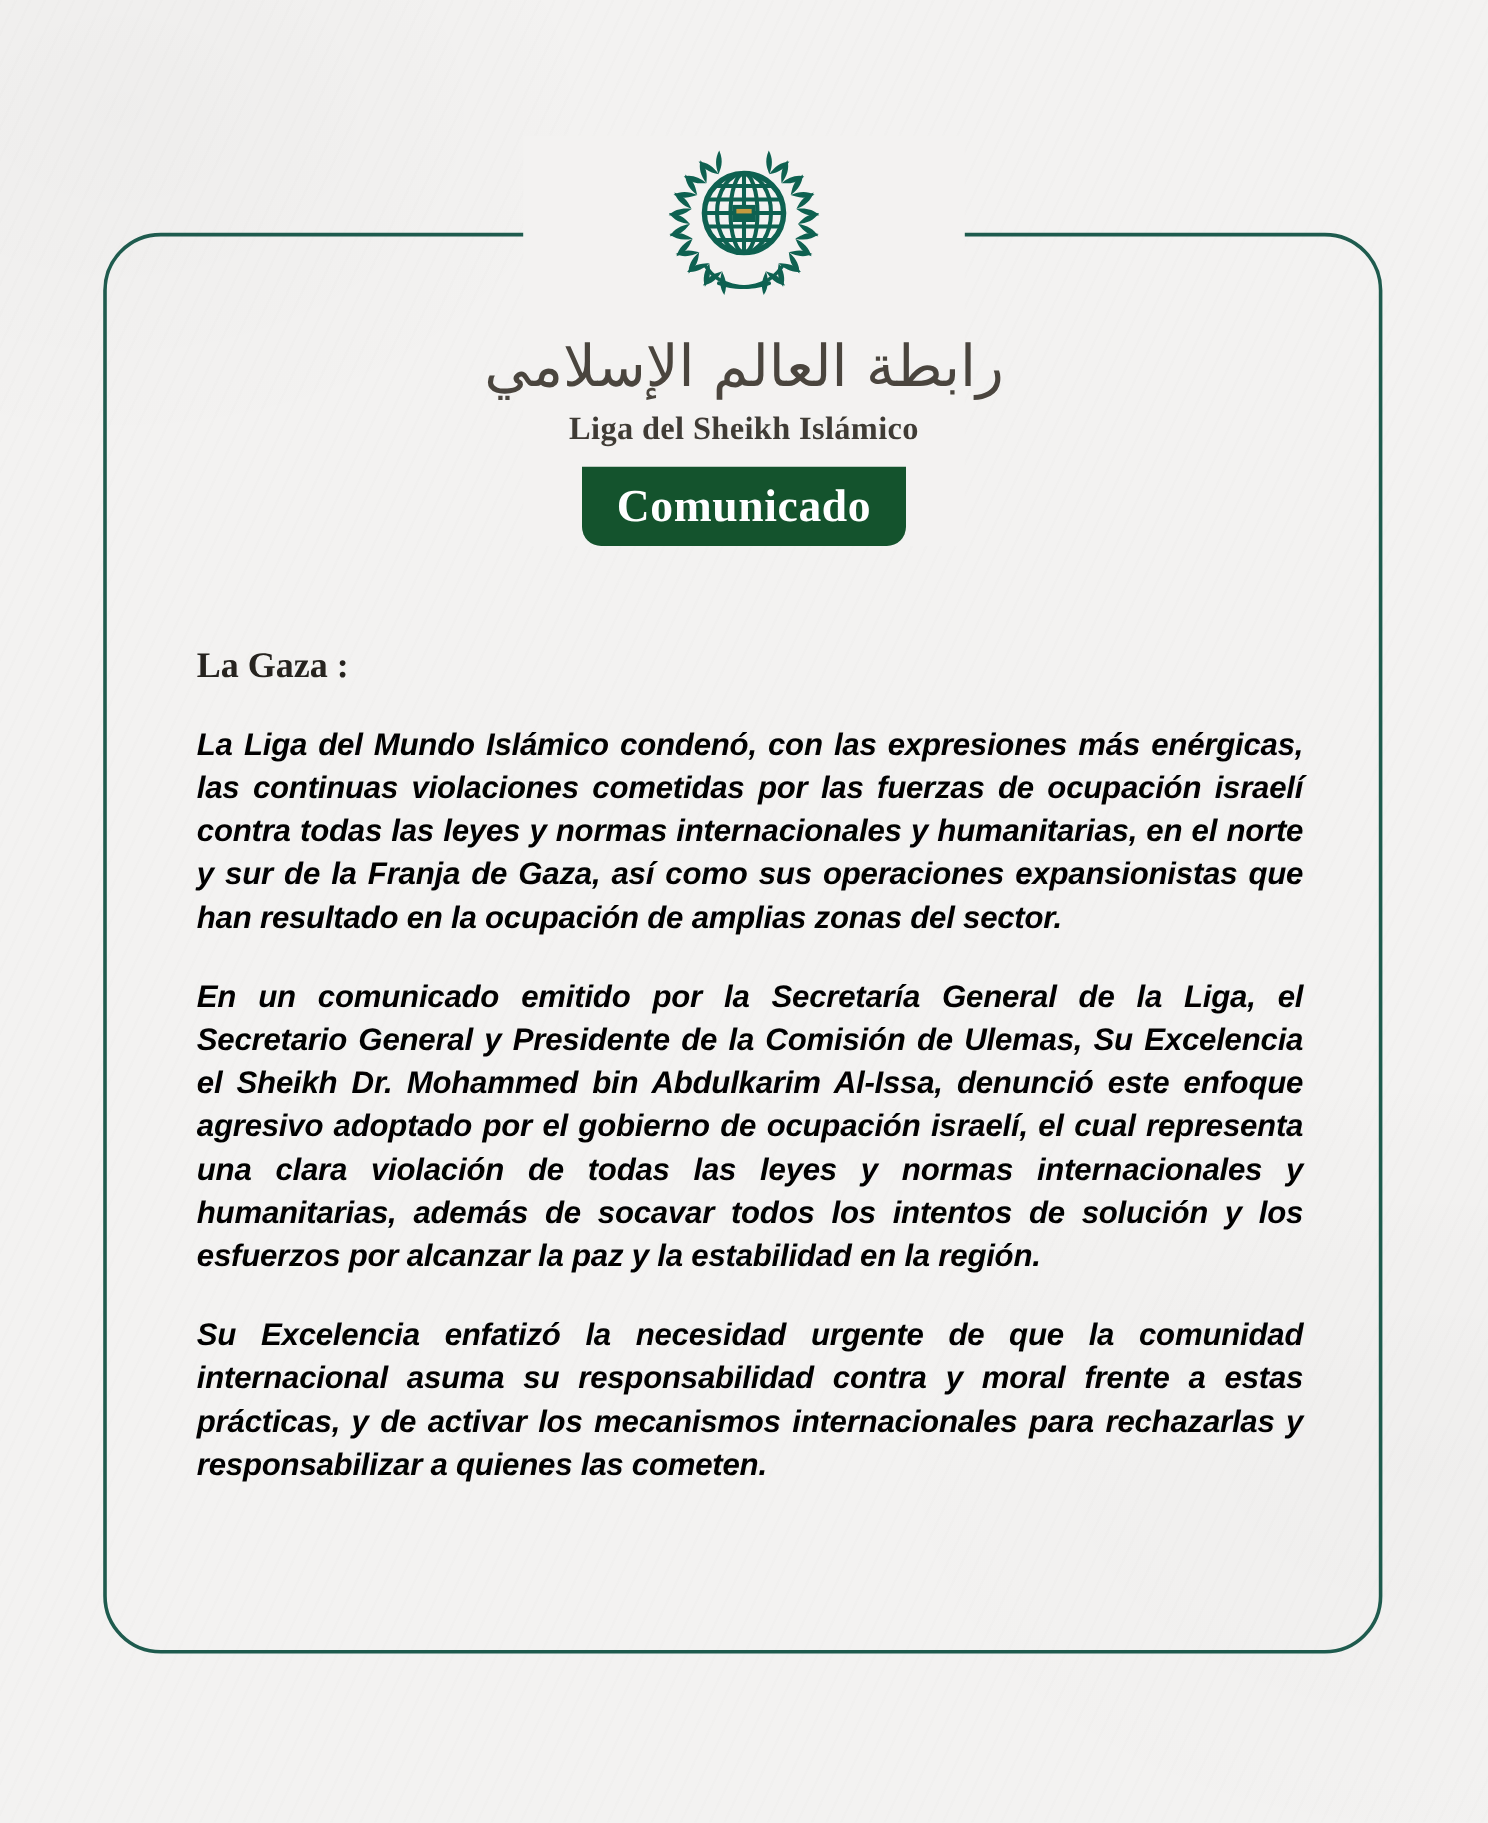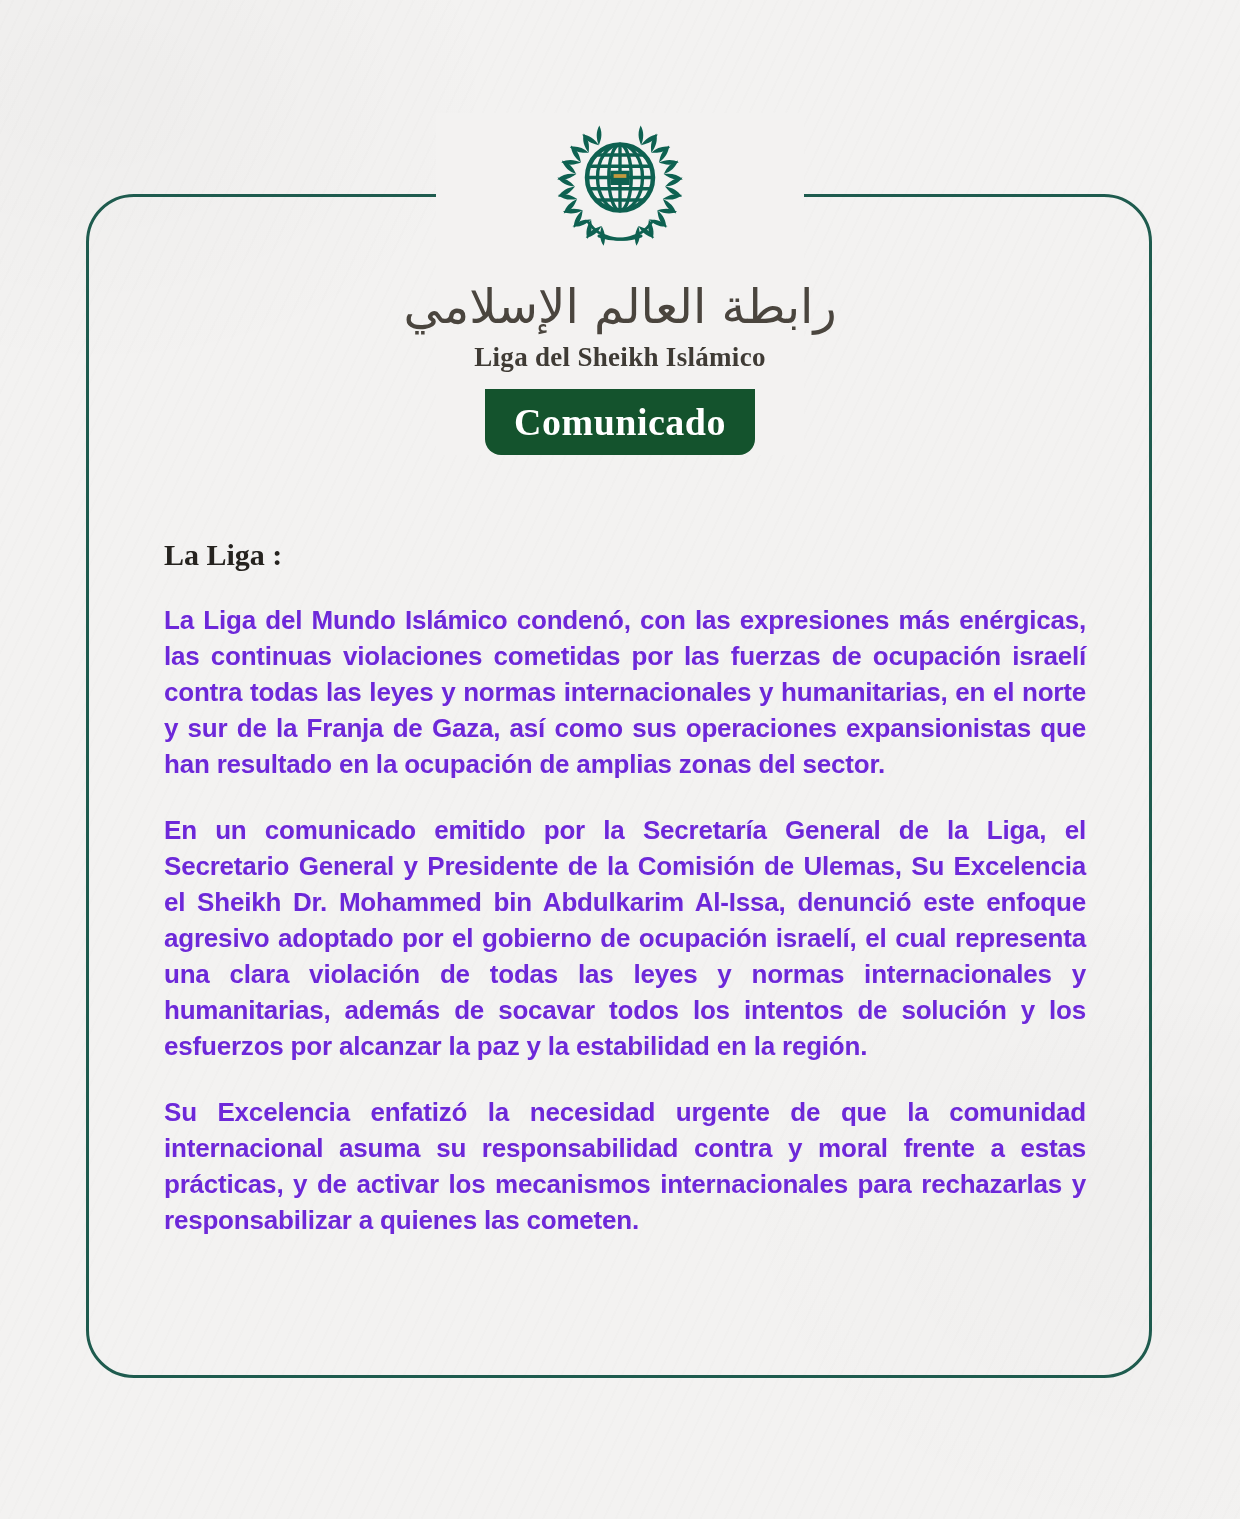--- a/index.html
+++ b/index.html
@@ -49,22 +49,22 @@
     font-size:38px;color:#ffffff;letter-spacing:0.5px;
   }
 
   
   .content{position:absolute;left:164px;top:538px;width:922px;z-index:2;}
   .dateline{
     font-family:"Liberation Serif",serif;font-weight:bold;
     font-size:30px;line-height:34px;color:#26231f;margin:0 0 30px 0;
   }
   .content p{
-    font-size:26px;line-height:36px;font-weight:bold;color:#6d28d9;
-    letter-spacing:-0.2px;text-align:justify;margin:0 0 30px 0;
+    font-size:26px;line-height:36px;font-weight:bold;color:#000000;
+    letter-spacing:-0.2px;text-align:justify;margin:0 0 30px 0;font-style:italic;
   }
 </style>
 </head>
 <body>
 
 <div class="frame"></div>
 
 <div class="header">
 
   <svg class="logo" viewBox="0 0 200 200" aria-hidden="true">
@@ -126,20 +126,20 @@
   <div class="arabic">رابطة العالم الإسلامي</div>
 
   <div class="orgname">Liga del Sheikh Islámico</div>
 
   <div class="banner">
     <span>Comunicado</span>
   </div>
 </div>
 
 <div class="content">
-  <h2 class="dateline">La Liga :</h2>
+  <h2 class="dateline">La Gaza :</h2>
 
   <p>La Liga del Mundo Islámico condenó, con las expresiones más enérgicas, las continuas violaciones cometidas por las fuerzas de ocupación israelí contra todas las leyes y normas internacionales y humanitarias, en el norte y sur de la Franja de Gaza, así como sus operaciones expansionistas que han resultado en la ocupación de amplias zonas del sector.</p>
 
   <p>En un comunicado emitido por la Secretaría General de la Liga, el Secretario General y Presidente de la Comisión de Ulemas, Su Excelencia el Sheikh Dr. Mohammed bin Abdulkarim Al-Issa, denunció este enfoque agresivo adoptado por el gobierno de ocupación israelí, el cual representa una clara violación de todas las leyes y normas internacionales y humanitarias, además de socavar todos los intentos de solución y los esfuerzos por alcanzar la paz y la estabilidad en la región.</p>
 
   <p>Su Excelencia enfatizó la necesidad urgente de que la comunidad internacional asuma su responsabilidad contra y moral frente a estas prácticas, y de activar los mecanismos internacionales para rechazarlas y responsabilizar a quienes las cometen.</p>
 </div>
 
 </body></html>

